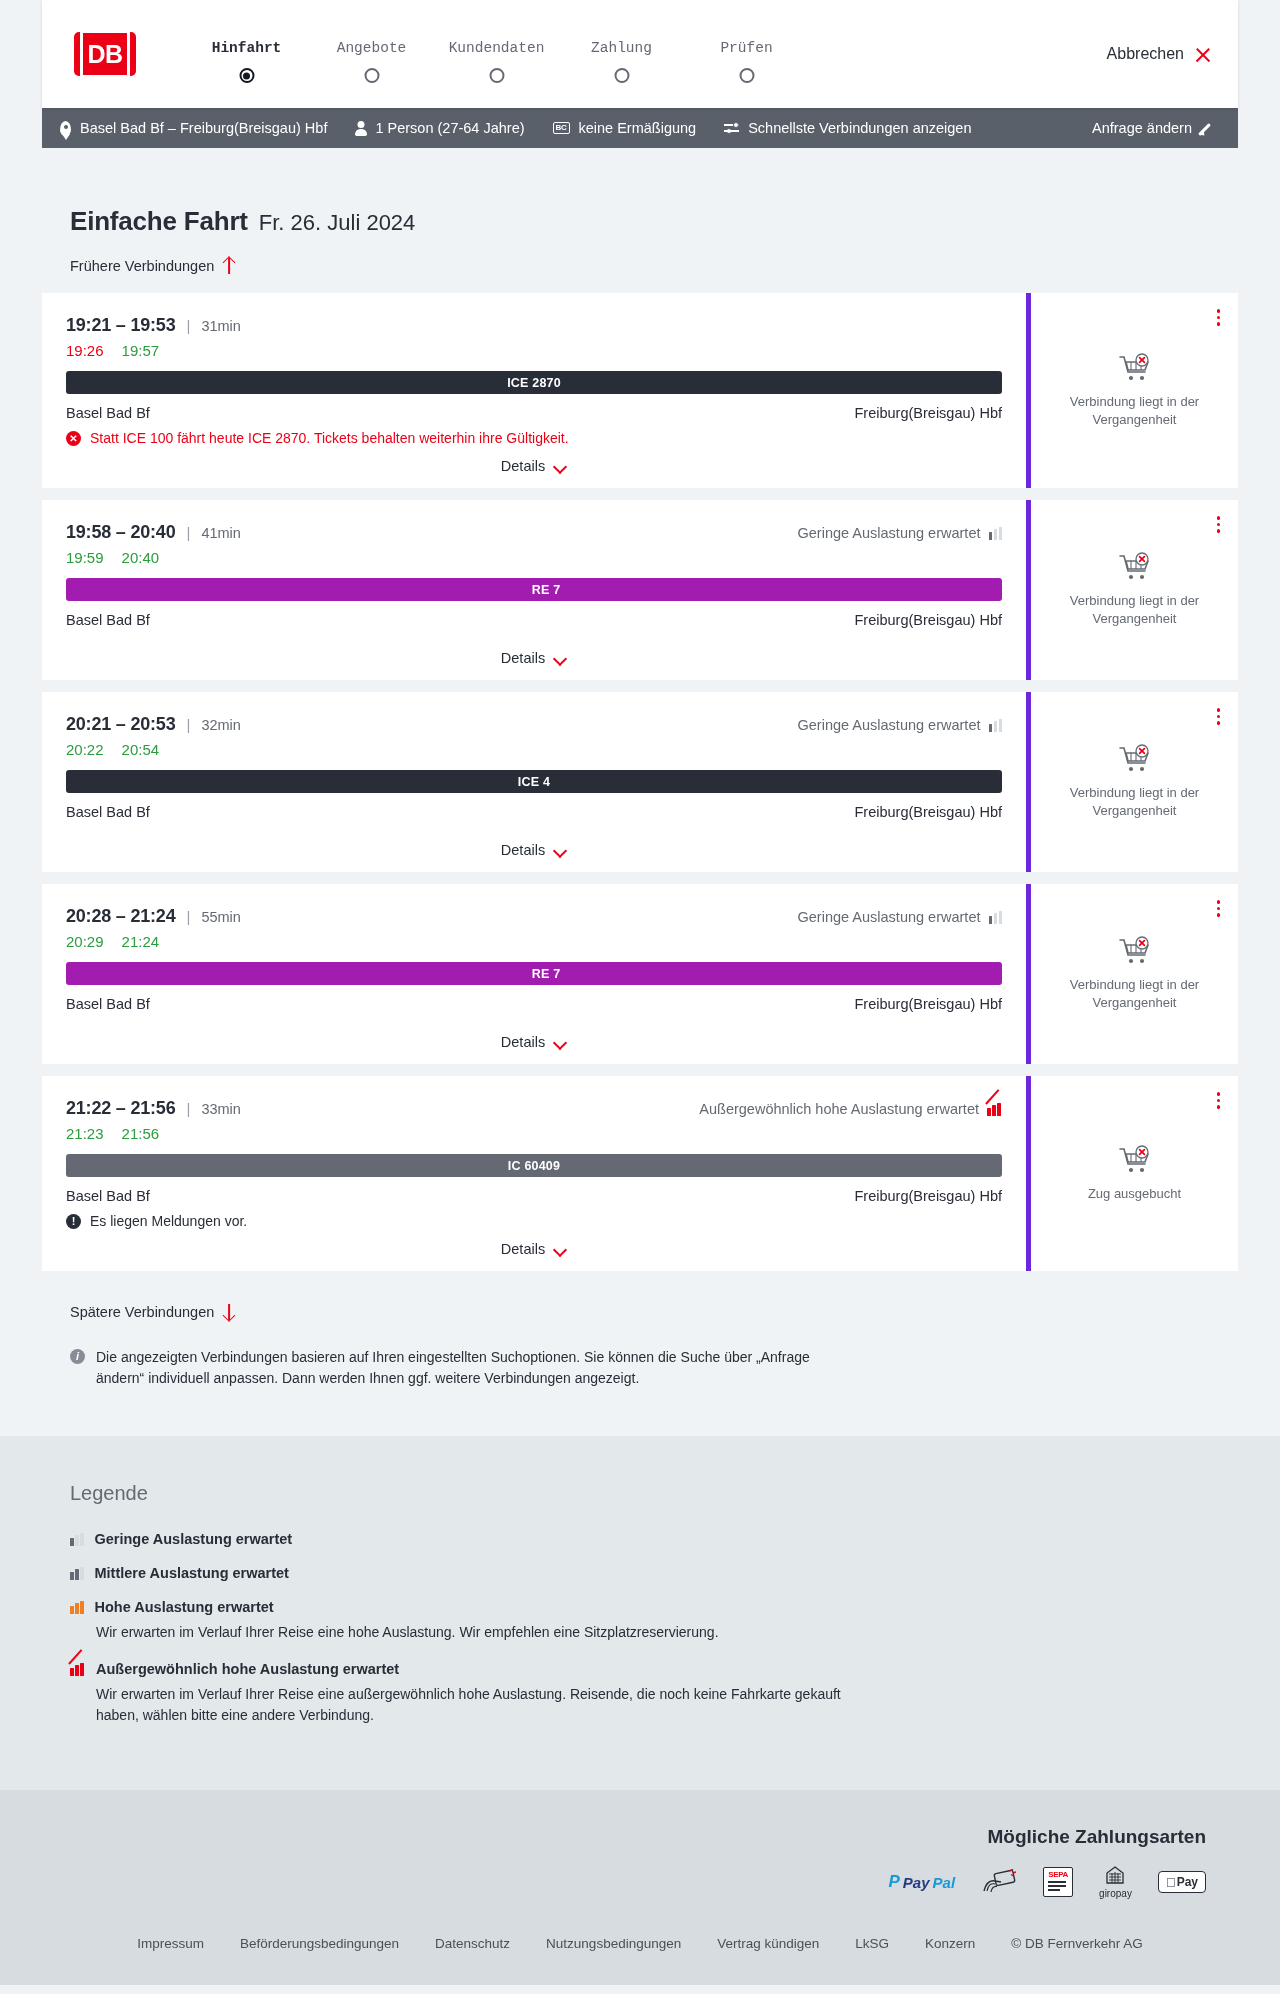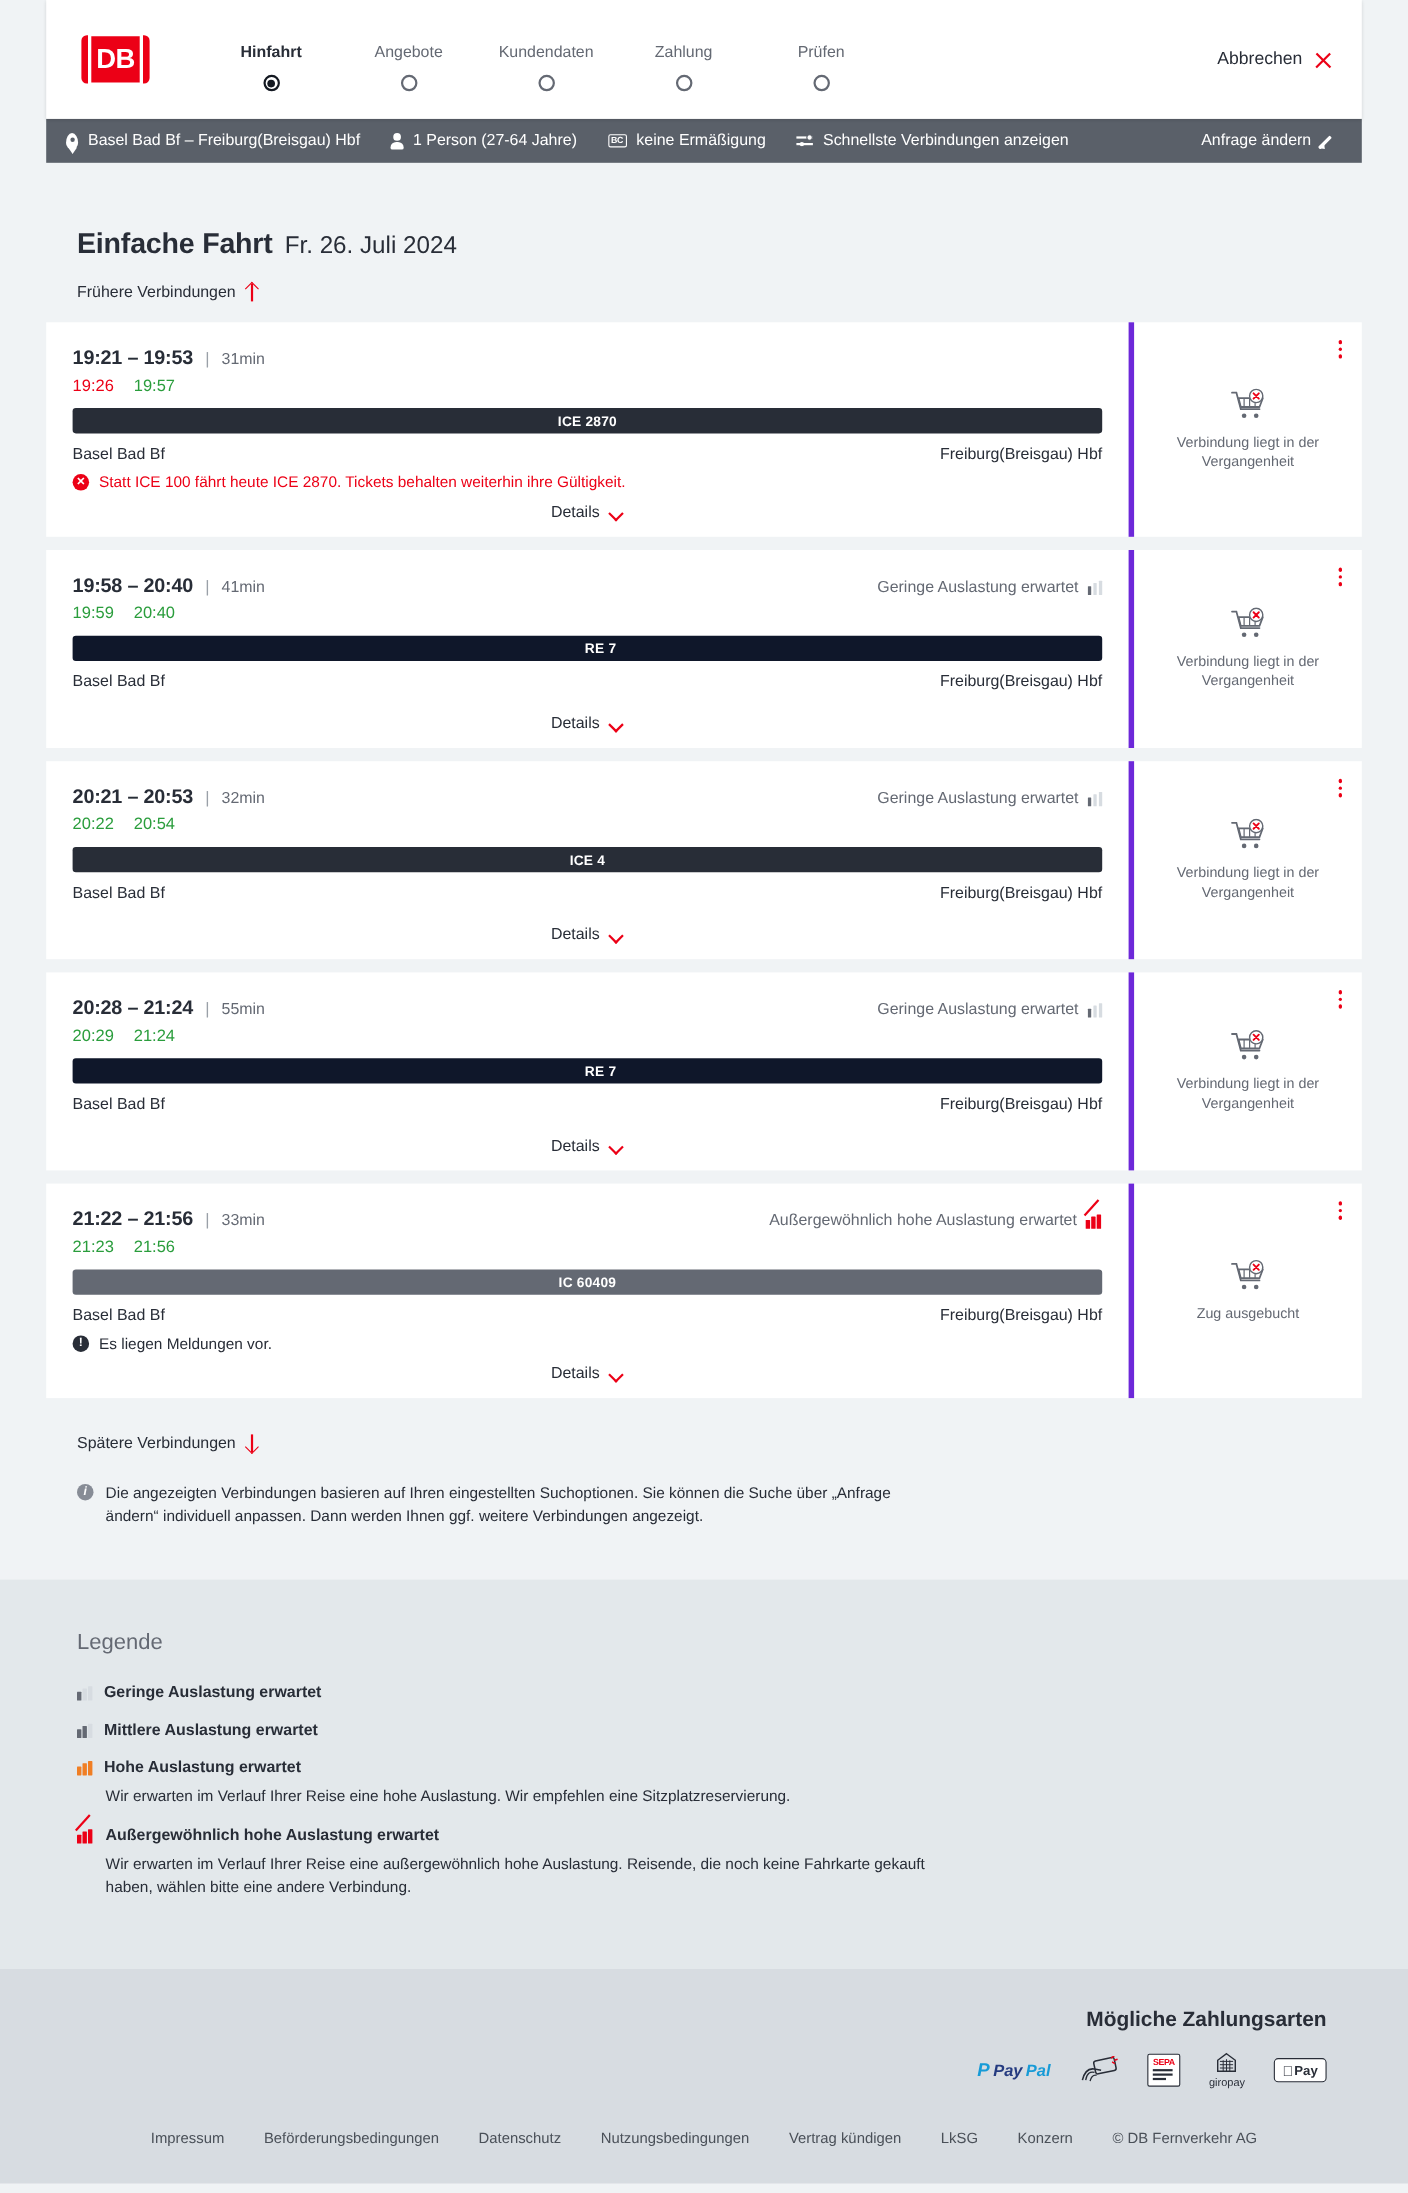--- a/index.html
+++ b/index.html
@@ -43,20 +43,21 @@
   }
 
   .stepper { display: flex; margin-left: 48px; }
   .step { width: 125px; text-align: center; position: relative; }
   .step-label {
     font-size: 14.5px;
     color: #646973;
     margin-bottom: 12px;
     display: block;
     white-space: nowrap;
+    font-family: Liberation Mono, monospace;
   }
   .step.active .step-label { color: #282d37; font-weight: bold; }
   .step-dot-row { position: relative; height: 16px; }
   .step-line {
     position: absolute; top: 7px; left: 50%; width: 100%; height: 2px;
     background: #646973;
   }
   .step:last-child .step-line { display: none; }
   .step-dot {
     position: absolute; top: 0; left: 50%; transform: translateX(-50%);
@@ -196,21 +197,21 @@
     margin-top: 12px;
     height: 23px;
     border-radius: 3px;
     display: flex; align-items: center; justify-content: center;
     color: #ffffff;
     font-size: 12.5px;
     font-weight: bold;
     letter-spacing: 0.2px;
   }
   .train-ice { background: #282d37; }
-  .train-re  { background: #0f172a; padding-left: 24px; }
+  .train-re  { background: #a21caf; padding-left: 24px; }
   .train-ic  { background: #646973; }
 
   .row-stations { margin-top: 11px; display: flex; font-size: 14.5px; color: #282d37; }
   .row-stations .to { margin-left: auto; }
 
   .notice { margin-top: 9px; display: flex; align-items: center; gap: 9px; font-size: 14px; }
   .notice.err { color: #ec0016; }
   .notice.info { color: #282d37; }
   .ico-err-circle {
     width: 15px; height: 15px; border-radius: 50%; background: #ec0016;

